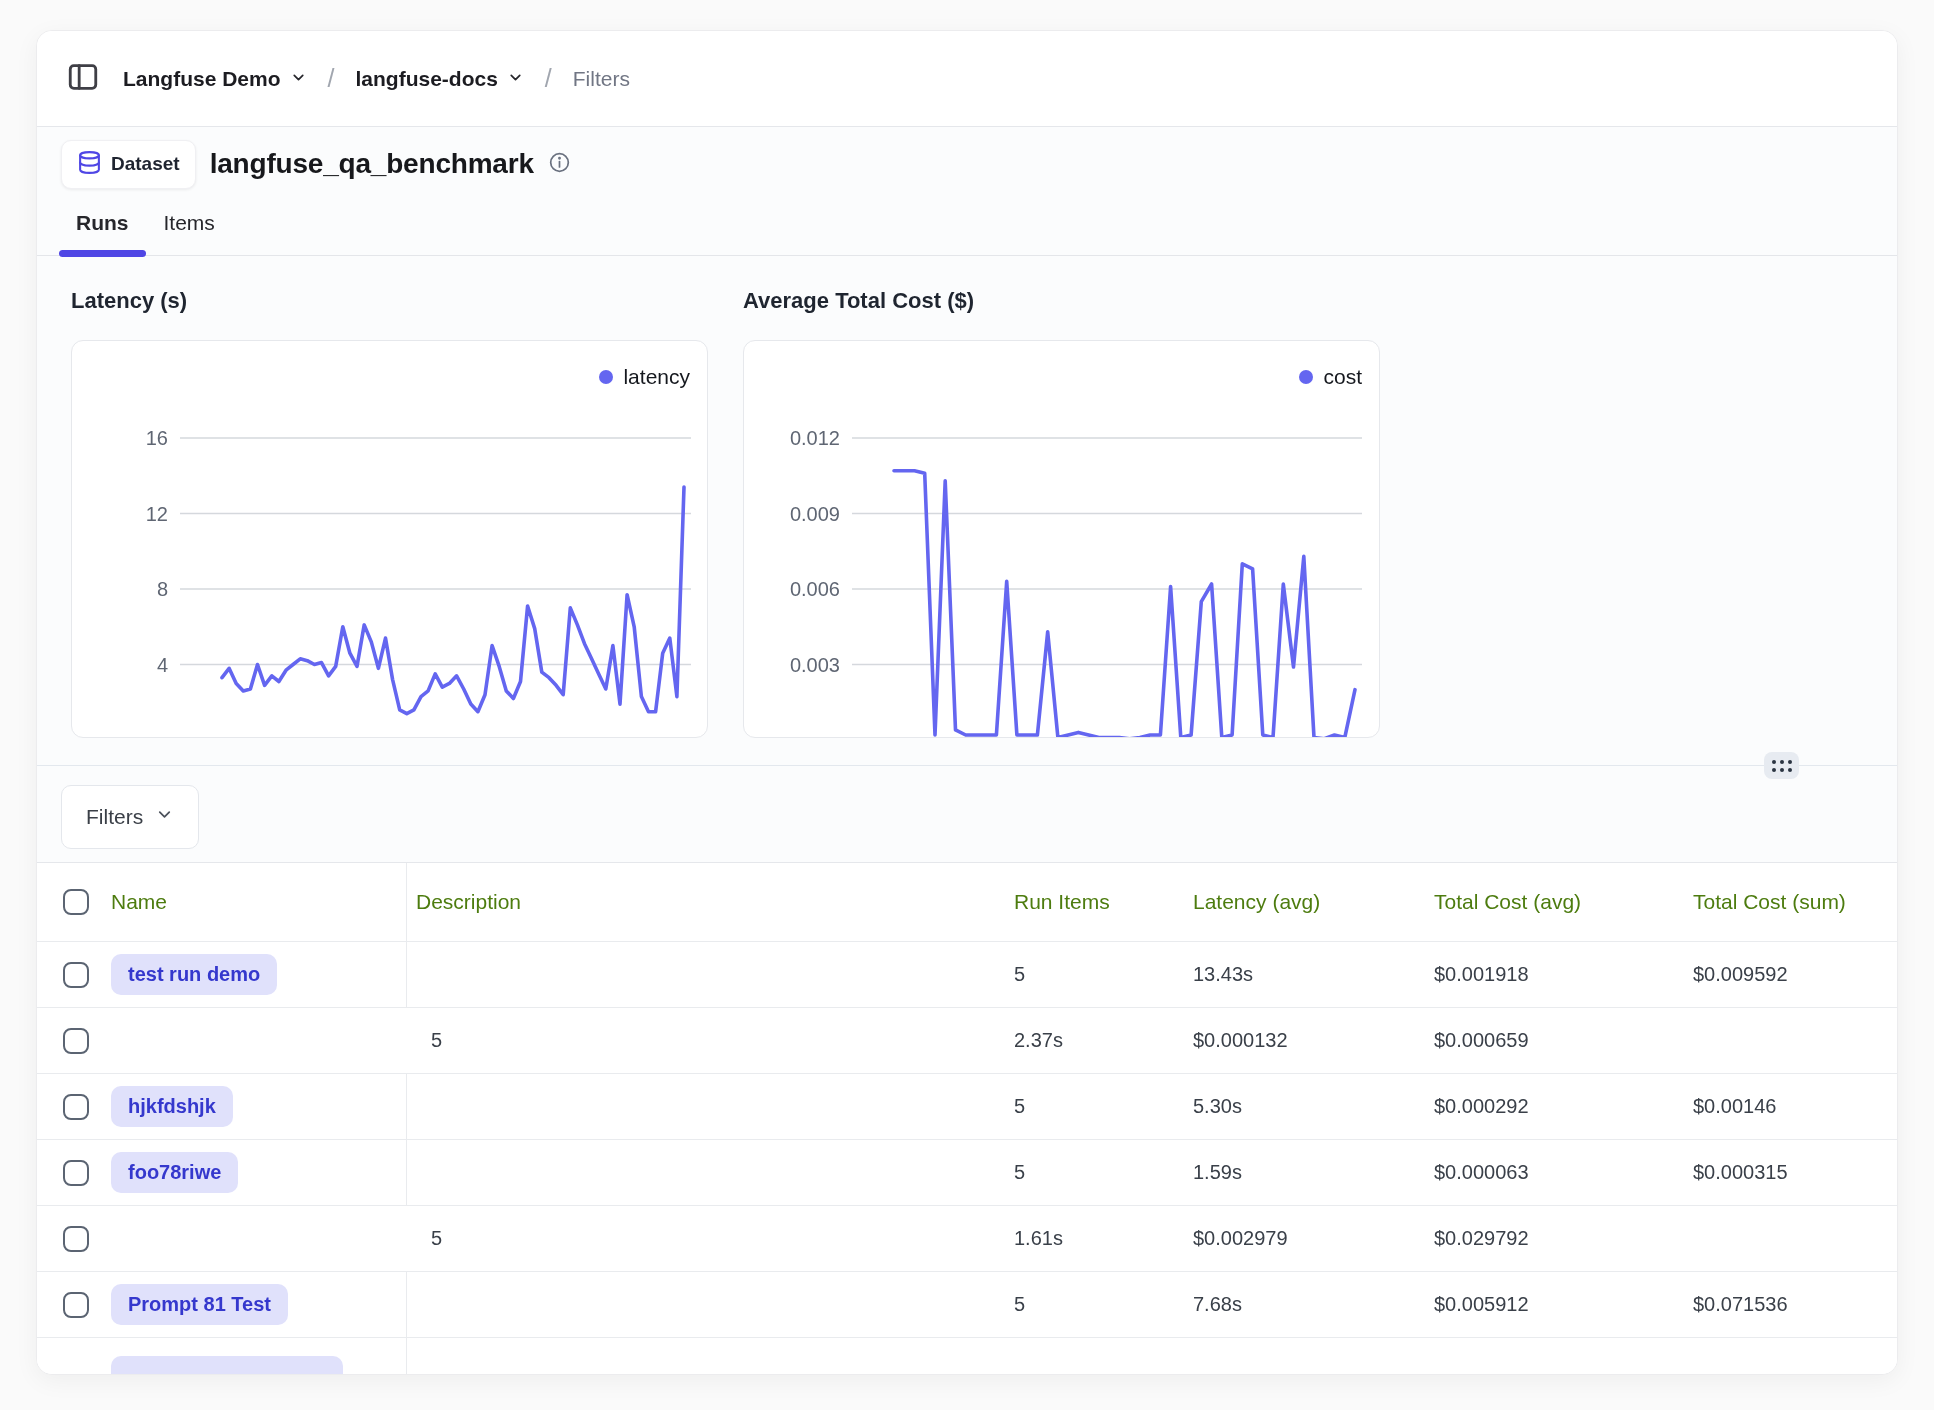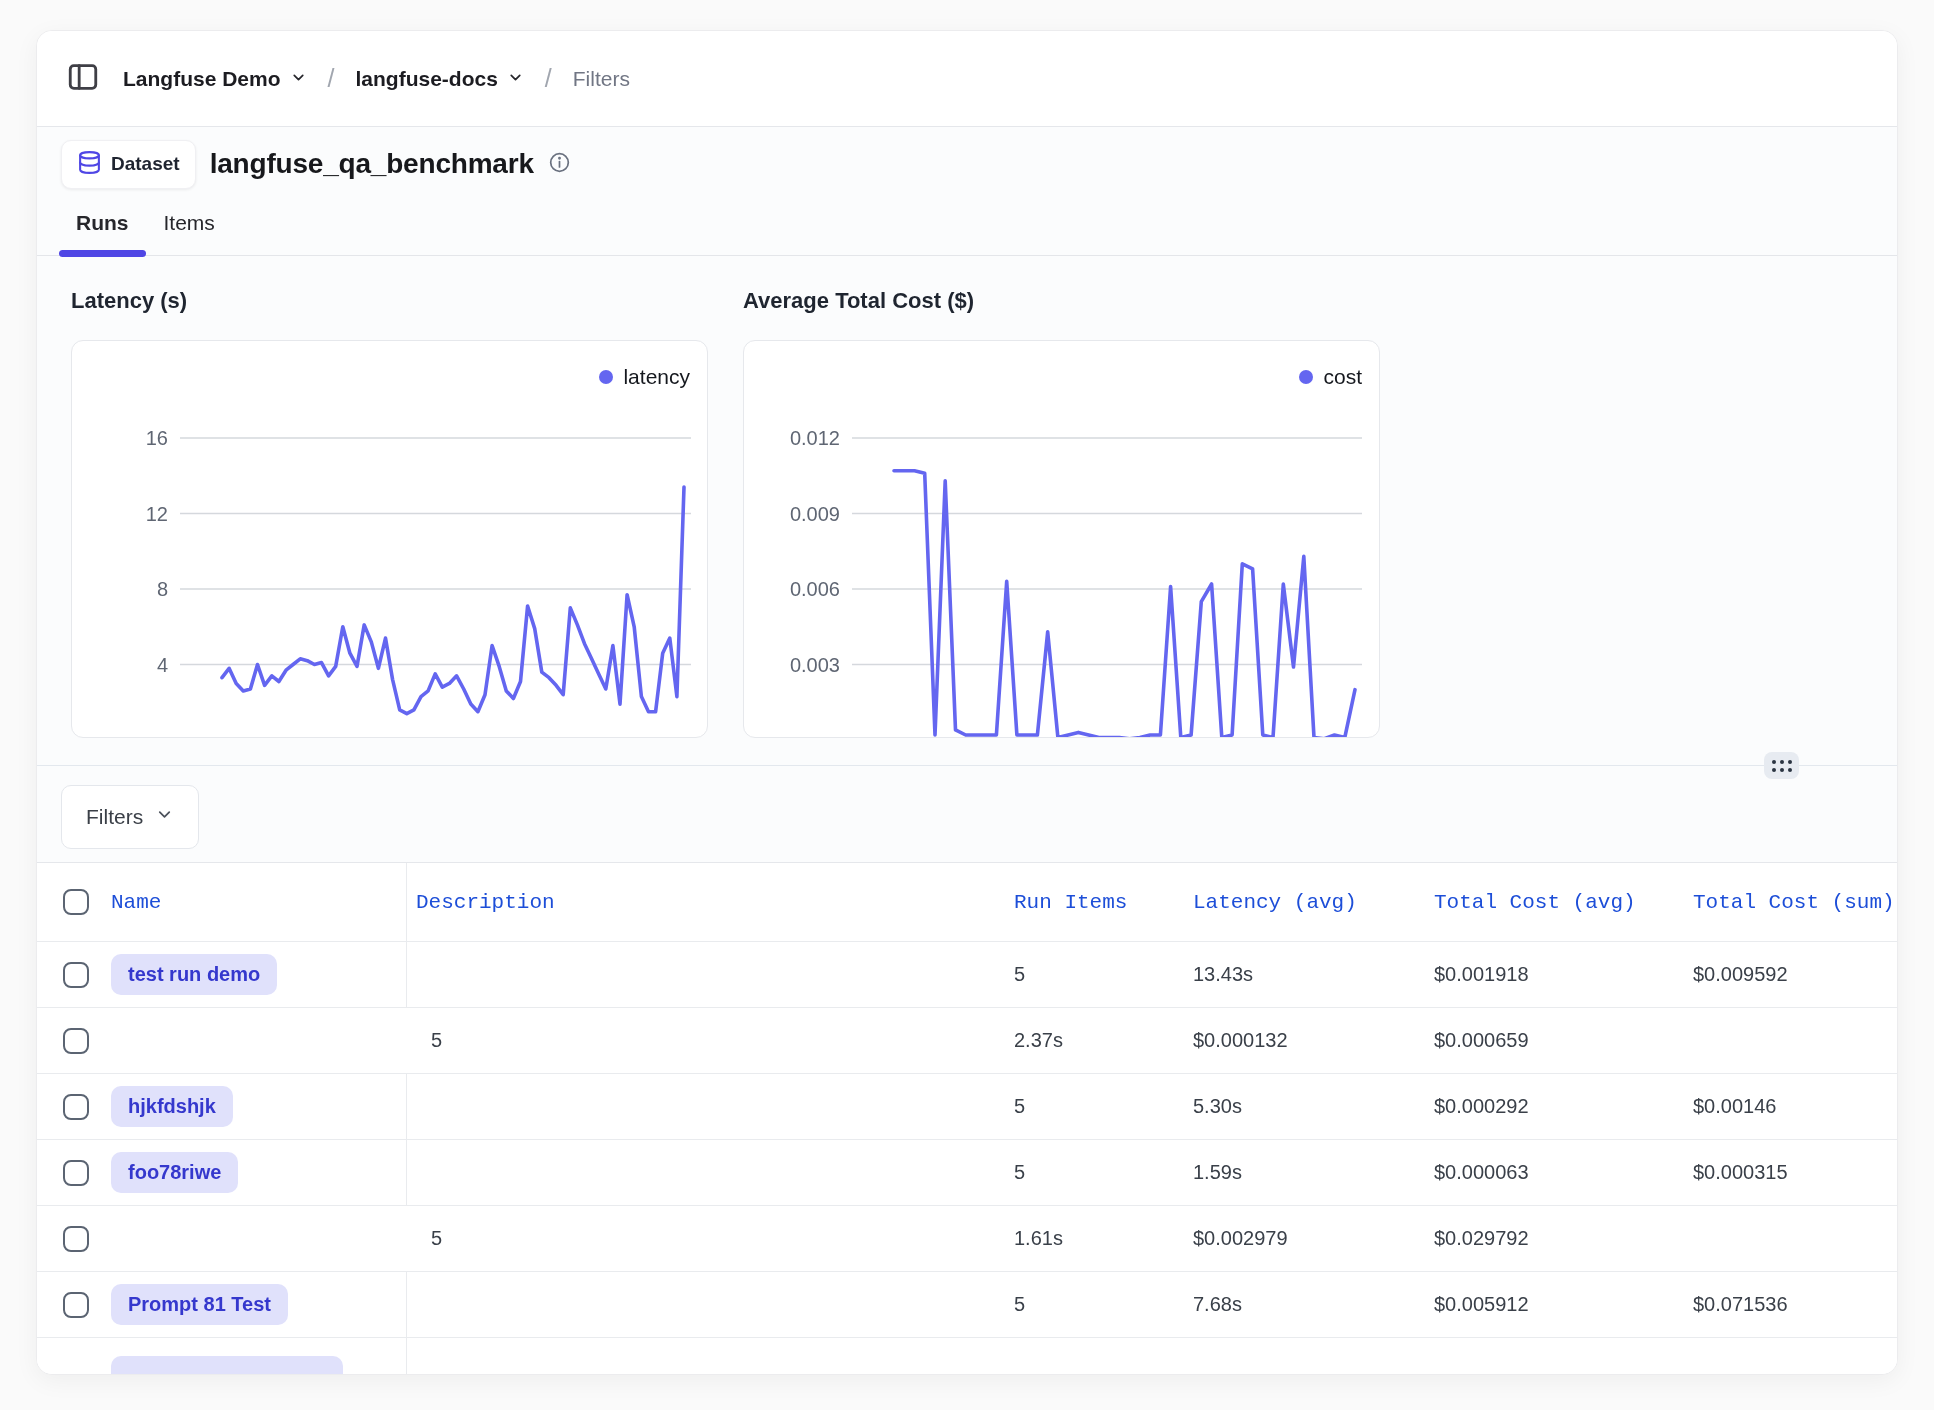--- a/index.html
+++ b/index.html
@@ -55,21 +55,21 @@
   
   .filters-row { margin-top:19px; }
   .filters-btn { display:inline-flex; align-items:center; gap:12px; height:64px; padding:0 24px; background:#fff;
       border:1px solid #e4e7ec; border-radius:10px; font-size:21px; font-weight:500; color:#3a3f47; cursor:pointer; }
 
   
   .table { margin:13px -24px 0; background:#fff; border-top:1px solid #e5e7eb; }
   .trow, .thead { display:grid; grid-template-columns:64px 306px 583px 179px 241px 259px 300px; align-items:center; }
   .thead { height:78px; }
   .trow { height:66px; border-top:1px solid #e9ebee; }
-  .th { font-size:21px; font-weight:500; color:#1d4ed8;font-family:Liberation Mono, monospace; }
+  .th { font-size:21px; font-weight:500; color:#4d7c0f; }
   .td { font-size:20px; color:#3a4049; }
   .c-check { display:flex; justify-content:flex-start; padding-left:26px; align-self:stretch; align-items:center; }
   .c-name { padding-left:10px; align-self:stretch; display:flex; align-items:center; border-right:1px solid #e9ebee; }
   .c-desc { padding-left:9px; }
   .c-num { padding-left:24px; }
   .checkbox { width:26px; height:26px; border:2px solid #5b6472; border-radius:8px; background:#fff; cursor:pointer; }
   .badge { display:inline-flex; align-items:center; background:#e0e1fb; color:#3538cd; font-weight:700; font-size:20px;
       border-radius:10px; padding:9px 17px; cursor:pointer; white-space:nowrap; }
   .trow.partial { align-items:start; }
   .trow.partial .badge { min-width:232px; height:42px; margin-top:12px; }

